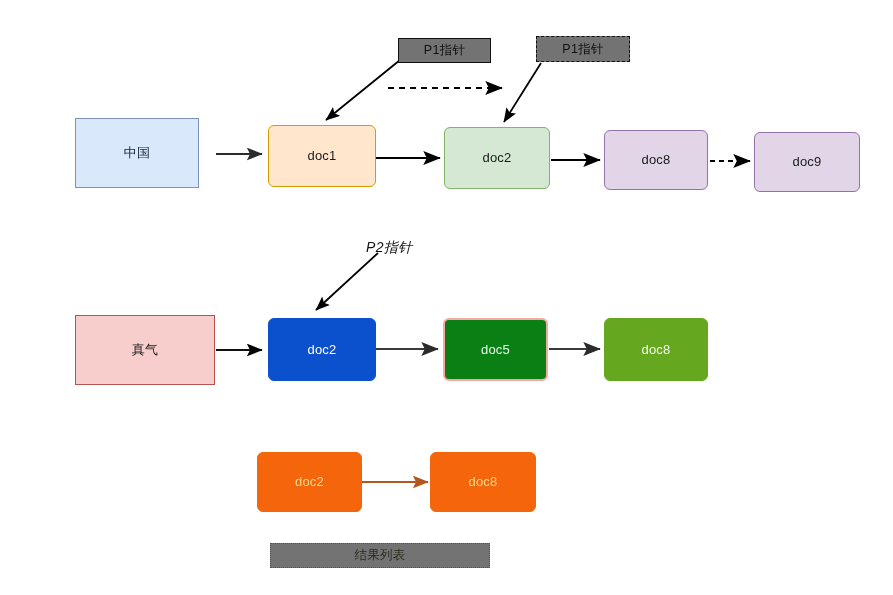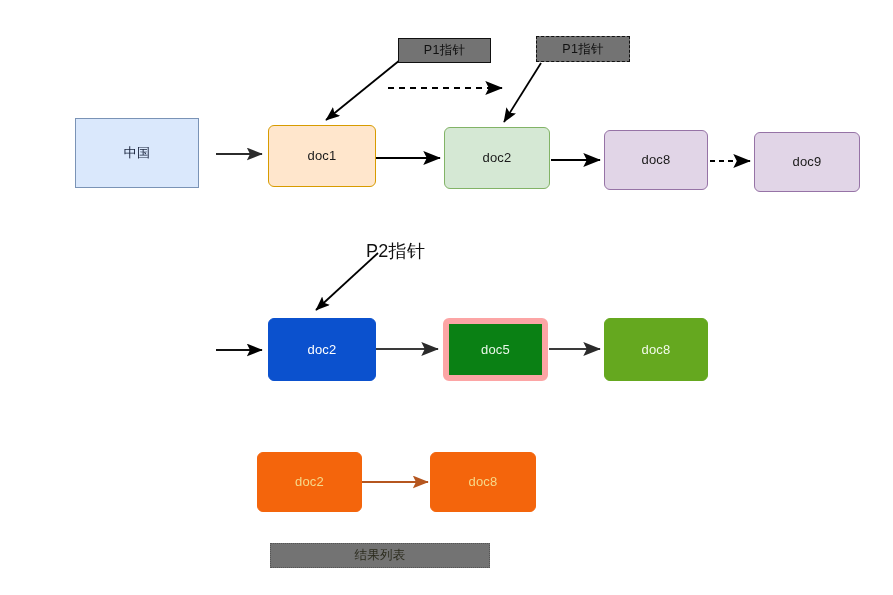--- a/index.html
+++ b/index.html
@@ -34,21 +34,21 @@
 
   
   .n-blue-pale  { background: #dae8fc; border: 1px solid #7a93b6; color: #16213a; }
   .n-peach      { background: #ffe6cc; border: 1.6px solid #d79b00; color: #1a1a1a; }
   .n-green-pale { background: #d5e8d4; border: 1.6px solid #82b366; color: #1a1a1a; }
   .n-purple-pale{ background: #e1d5e7; border: 1.4px solid #9673a6; color: #1a1a1a; }
 
   
   .n-pink       { background: #f8cecc; border: 1px solid #b85450; color: #1a1a1a; }
   .n-blue-solid { background: #0b51ce; border: 1px solid #0b51ce; color: #ffffff; }
-  .n-green-dark { background: #0a8014; border: 6px solid #fca5a5; color: #eaf7ea; }
+  .n-green-dark { background: #0a8014; border: 2px solid #fca5a5; color: #eaf7ea; }
   .n-green-mid  { background: #65a81f; border: 1px solid #65a81f; color: #f2faea; }
 
   
   .n-orange     { background: #f4650c; border: 1px solid #f4650c; color: #f6d98a; }
 
   
   .label-box {
     position: absolute;
     box-sizing: border-box;
     display: flex;
@@ -58,25 +58,26 @@
     font-size: 12.5px;
     color: #111111;
     letter-spacing: 0.3px;
     user-select: none;
   }
   .label-box.solid  { border: 1.4px solid #111111; }
   .label-box.dashed { border: 1.4px dashed #111111; }
   .label-box.dotted { border: 1.4px dotted #555555; color: #2b2b1d; }
   .plain-label {
     position: absolute;
-    font-size: 18px;
+    font-size: 14px;
     color: #111111;
     letter-spacing: 0.3px;
     white-space: nowrap;
     user-select: none;
+    font-style: italic;
   }
   svg.edges {
     position: absolute;
     left: 0; top: 0;
     width: 893px;
     height: 595px;
     pointer-events: none;
   }
 </style>
 </head>
@@ -148,20 +149,21 @@
   <div class="node rounded n-purple-pale" style="left:604px; top:130px; width:104px; height:60px;">doc8</div>
 
   <div class="node rounded n-purple-pale" style="left:754px; top:132px; width:106px; height:60px;">doc9</div>
 
   <div class="label-box solid" style="left:398px; top:38px; width:93px; height:25px;">P1指针</div>
 
   <div class="label-box dashed" style="left:536px; top:36px; width:94px; height:26px;">P1指针</div>
 
   <div class="plain-label" style="left:366px; top:239px;">P2指针</div>
 
+  <div class="node sharp n-pink" style="left:75px; top:315px; width:140px; height:70px;">真气</div>
 
   <div class="node rounded n-blue-solid" style="left:268px; top:318px; width:108px; height:63px;">doc2</div>
 
   <div class="node rounded n-green-dark" style="left:443px; top:318px; width:105px; height:63px;">doc5</div>
 
   <div class="node rounded n-green-mid" style="left:604px; top:318px; width:104px; height:63px;">doc8</div>
 
   <div class="node rounded n-orange" style="left:257px; top:452px; width:105px; height:60px;">doc2</div>
 
   <div class="node rounded n-orange" style="left:430px; top:452px; width:106px; height:60px;">doc8</div>

